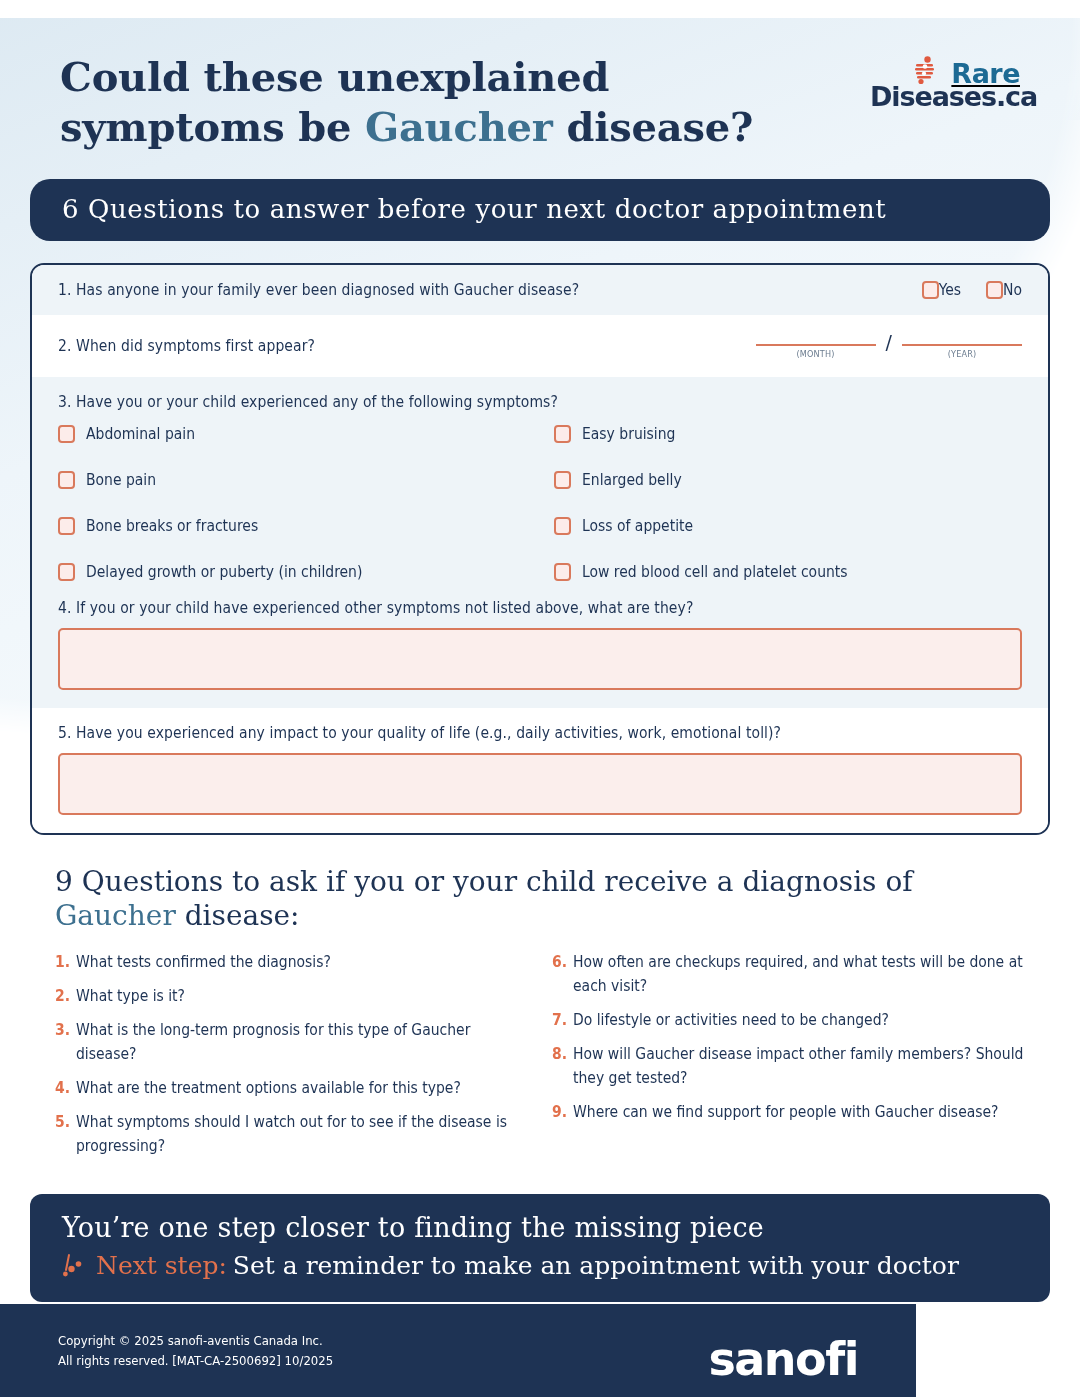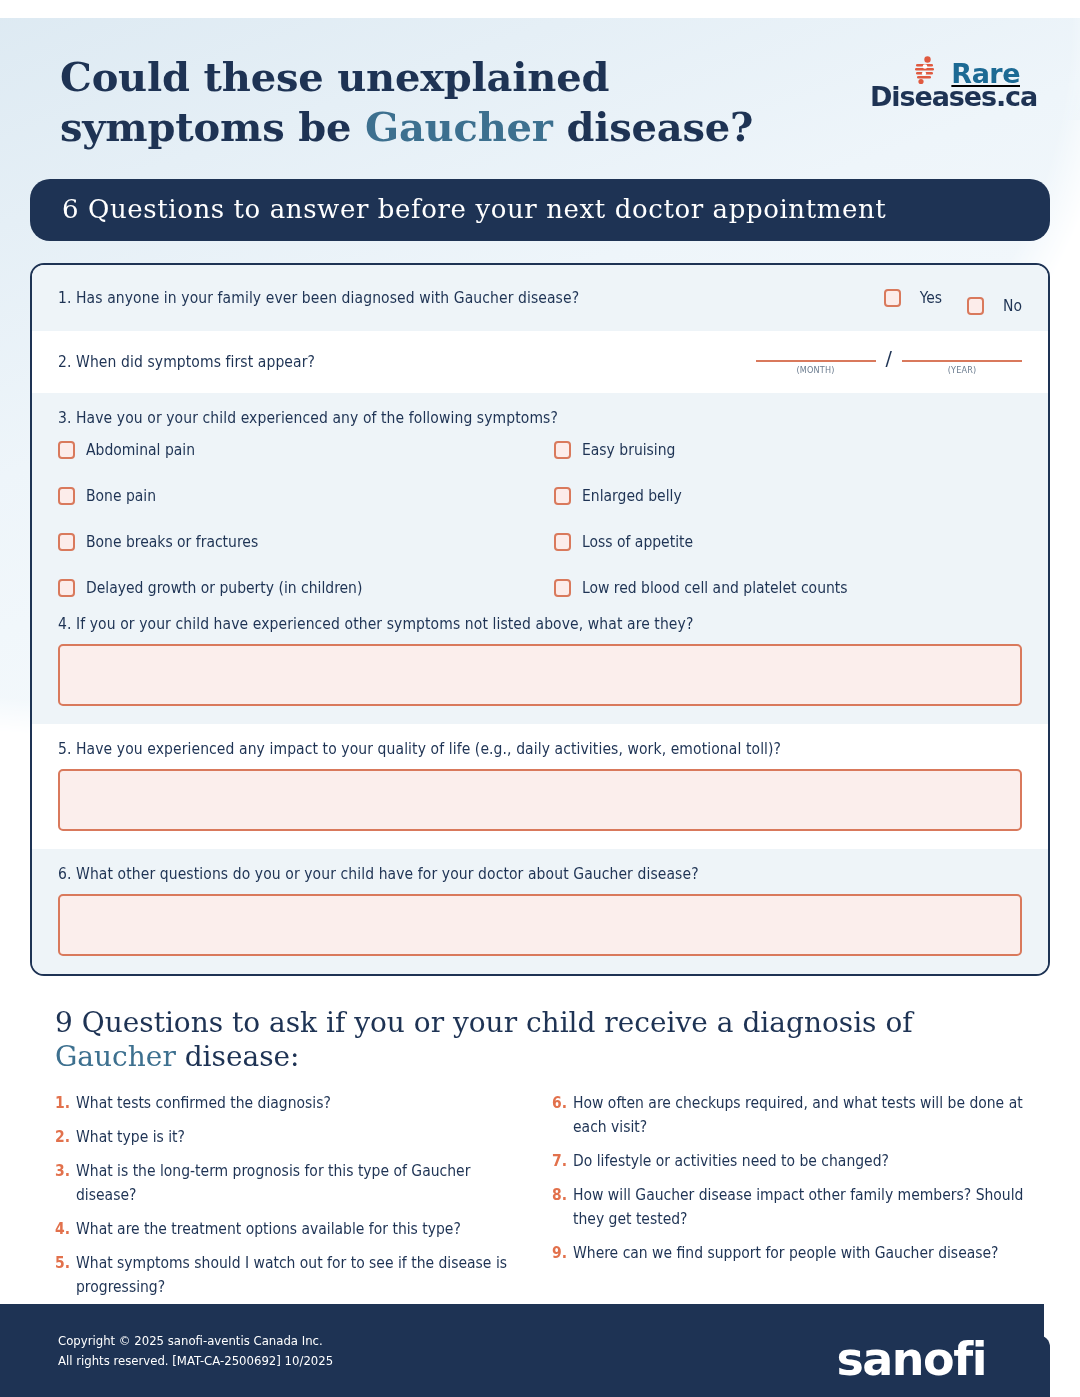--- a/index.html
+++ b/index.html
@@ -120,21 +120,21 @@
   
   .cb {
     width: 17px; height: 18px;
     border: 2px solid #d9795c;
     border-radius: 4px;
     background: #fcecea;
     flex: 0 0 auto;
     display: inline-block;
   }
   .yn { display: flex; align-items: center; gap: 13px; }
-  .yn-group { display: flex; align-items: center; gap: 19px; }
+  .yn-group { display: flex; align-items: center; gap: 0; }
   .yn-label {
     font-family: "DejaVu Sans Condensed", "DejaVu Sans", sans-serif;
     font-size: 15.5px; color: #1e3354; font-weight: 500;
   }
 
   
   .date-wrap { display: flex; align-items: flex-end; gap: 8px; padding-bottom: 2px; }
   .blank { text-align: center; }
   .blank-line { width: 120px; height: 2px; background: #d9795c; }
   .blank-cap {
@@ -221,21 +221,21 @@
   }
   .cta-rest {
     font-family: "DejaVu Serif", "Liberation Serif", serif;
     color: #ffffff; font-size: 25px; font-weight: 400;
   }
 
   
   .footer {
     position: absolute;
     left: 0; bottom: 0;
-    width: 1044px; height: 93px;
+    width: 916px; height: 93px;
     background: #1e3354;
     display: flex;
     align-items: center;
     justify-content: space-between;
     padding: 0 58px;
     z-index: 3;
   }
   .copy {
     font-family: "DejaVu Sans Condensed", "DejaVu Sans", sans-serif;
     color: #ffffff; font-size: 13px; line-height: 1.5;
@@ -288,21 +288,21 @@
     <div class="card">
 
       <div class="row tint">
         <div class="q-line">
           <div class="q-text">1. Has anyone in your family ever been diagnosed with Gaucher disease?</div>
           <div class="yn">
             <div class="yn-group">
               <span class="cb"></span>
               <span class="yn-label">Yes</span>
             </div>
-            <div class="yn-group" style="margin-left:12px;margin-top:16px;">
+            <div class="yn-group" style="margin-left:12px;">
               <span class="cb"></span>
               <span class="yn-label">No</span>
             </div>
           </div>
         </div>
       </div>
 
       <div class="row plain">
         <div class="q-line">
           <div class="q-text">2. When did symptoms first appear?</div>
@@ -361,24 +361,20 @@
           <div class="q-text">4. If you or your child have experienced other symptoms not listed above, what are they?</div>
           <div class="answer-box"></div>
         </div>
       </div>
 
       <div class="row plain" style="padding-bottom:18px;">
         <div class="q-text">5. Have you experienced any impact to your quality of life (e.g., daily activities, work, emotional toll)?</div>
         <div class="answer-box"></div>
       </div>
 
-      <div class="row tint" style="padding-bottom:18px;">
-        <div class="q-text">6. What other questions do you or your child have for your doctor about Gaucher disease?</div>
-        <div class="answer-box"></div>
-      </div>
 
     </div>
 
     <div class="nine">
       <div class="nine-title">
         <span>9 Questions to ask if you or your child receive a diagnosis of </span><span class="accent">Gaucher</span><span> disease:</span>
       </div>
 
       <div class="nine-cols">
         <div>

